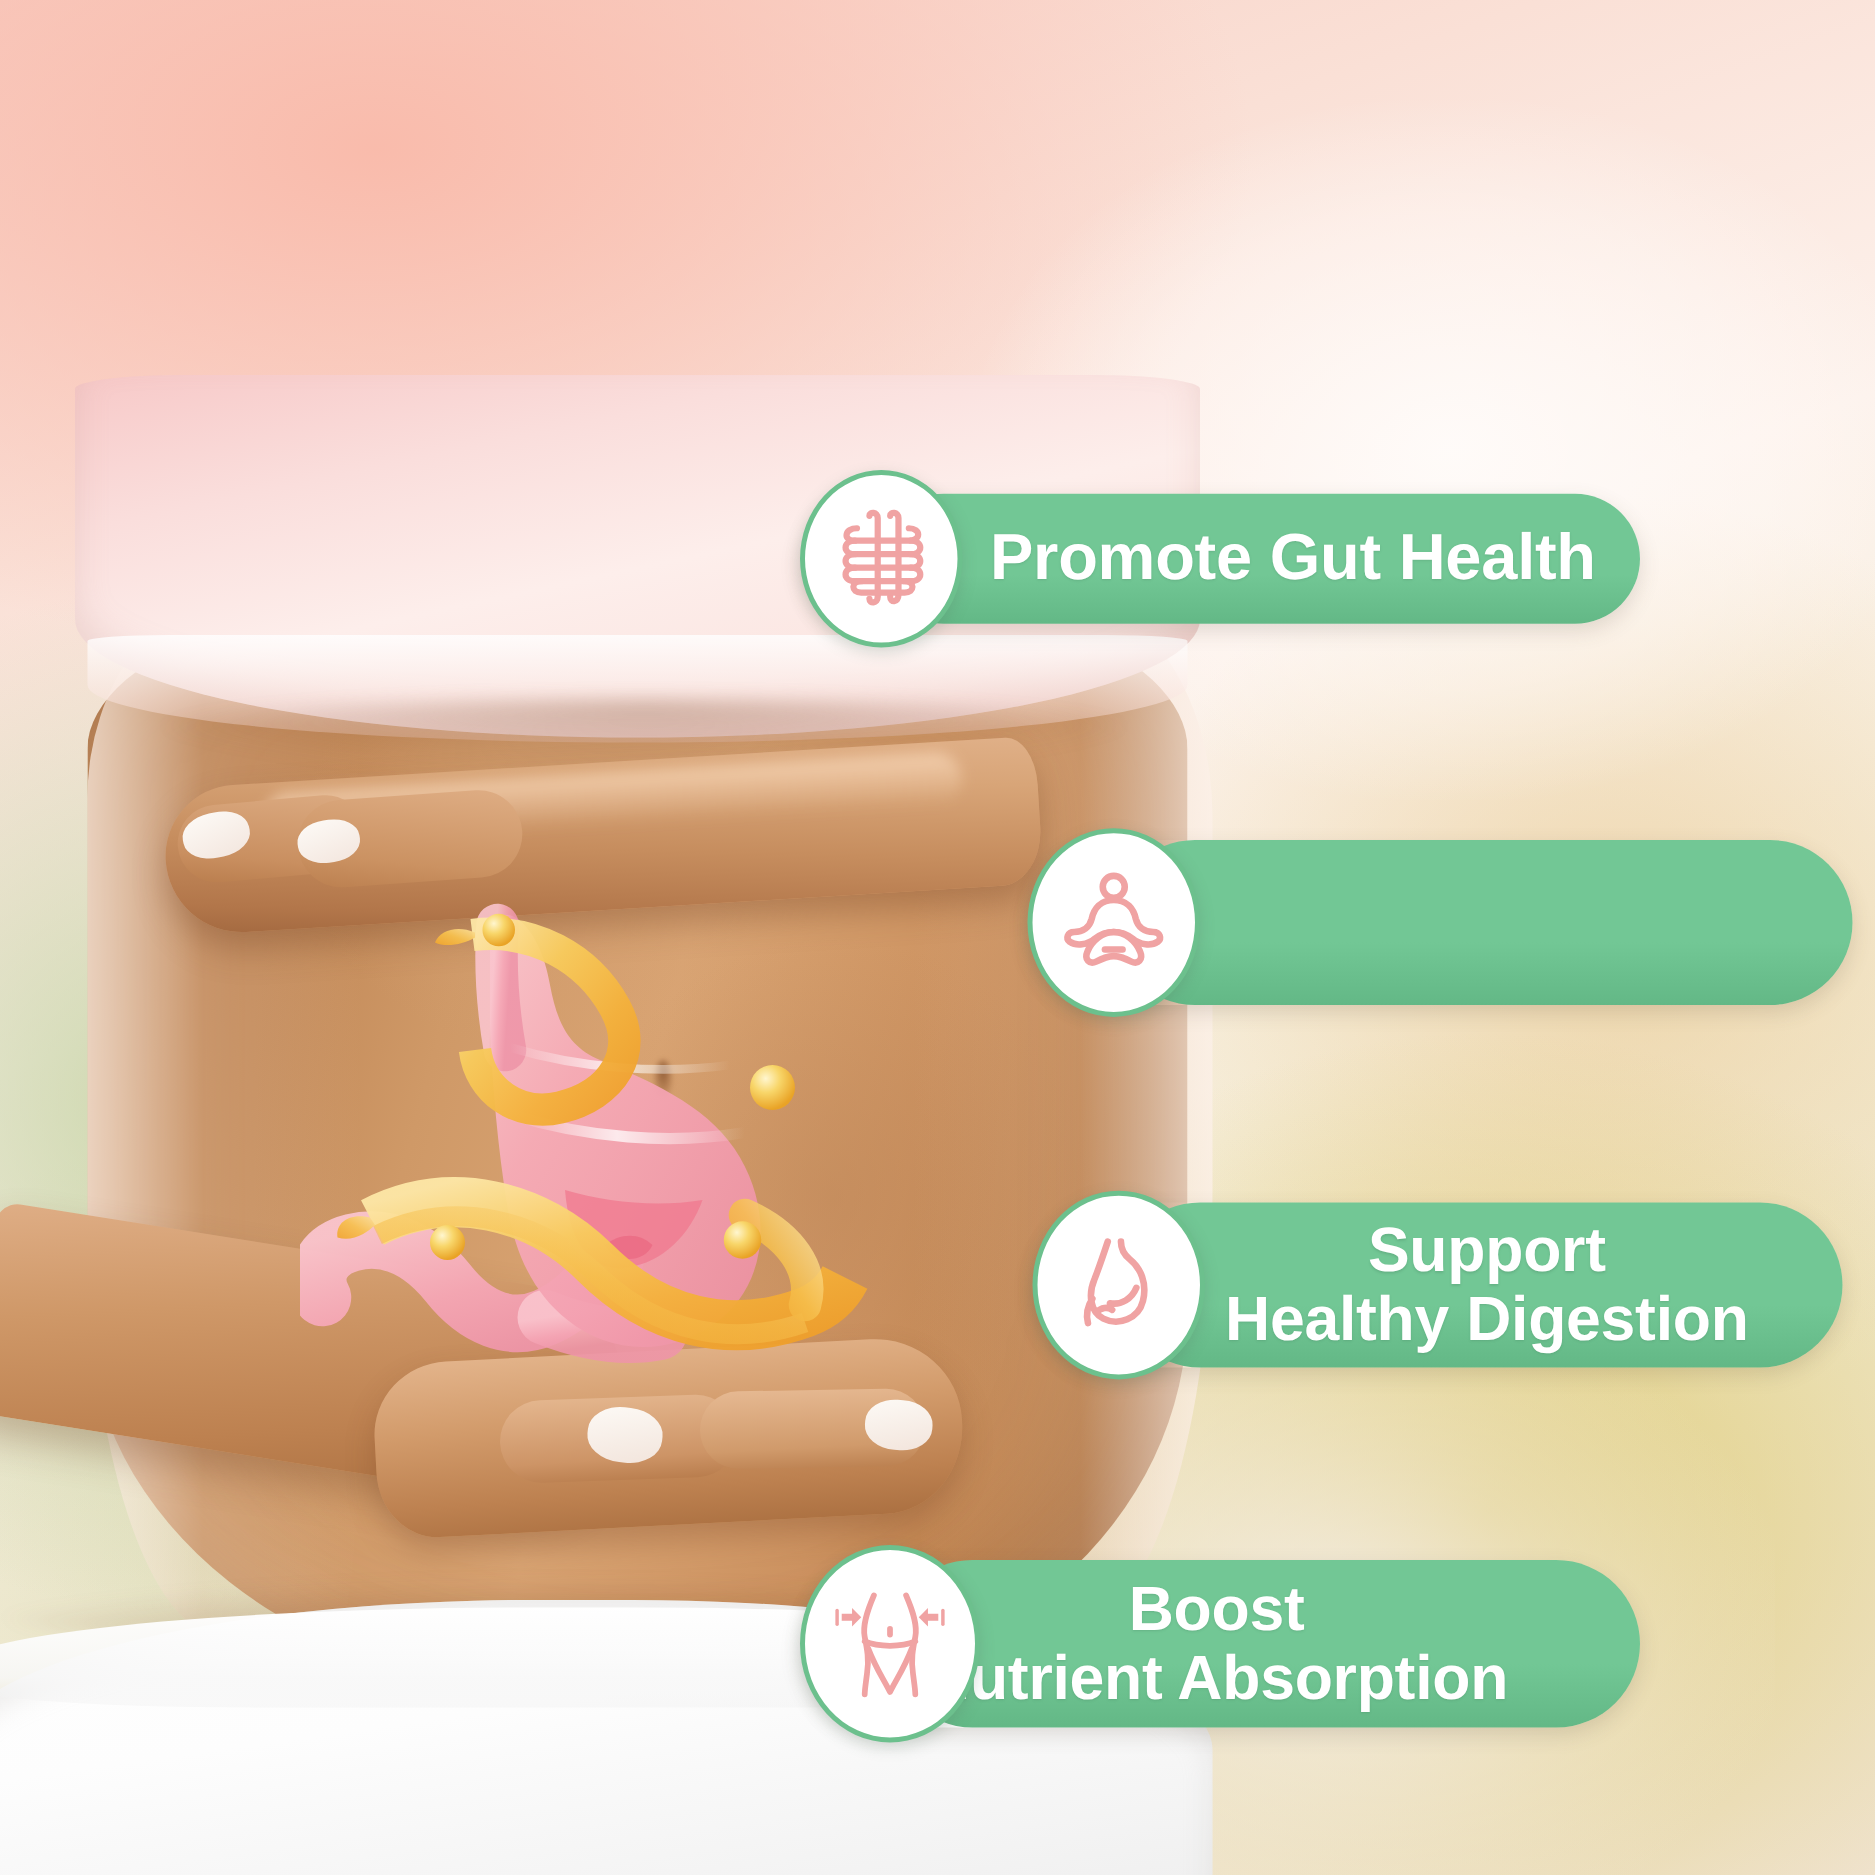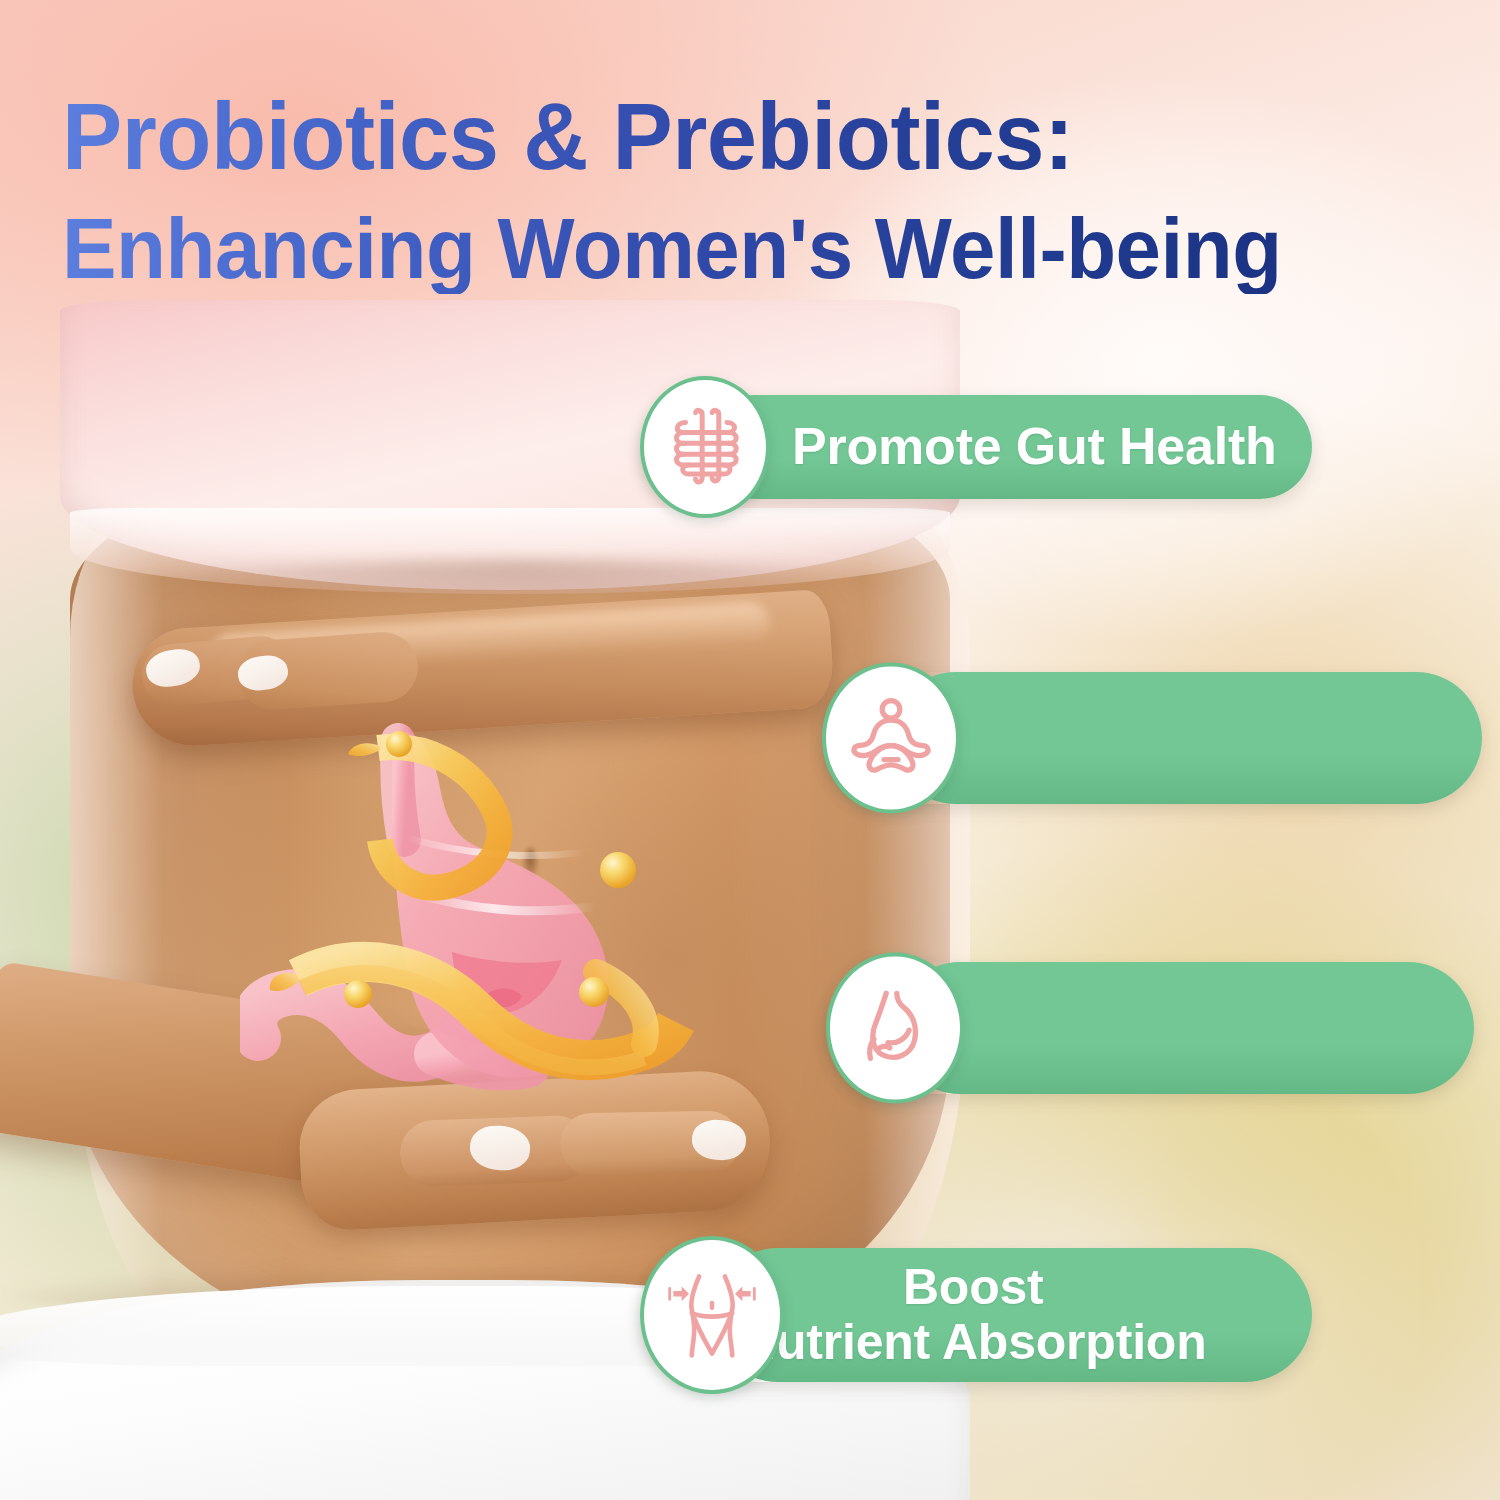--- a/index.html
+++ b/index.html
@@ -358,24 +358,20 @@
 
       <path d="M 56 254 C 40 250 28 258 30 270 C 42 274 54 266 60 260 Z" fill="url(#gRibbon2)" opacity="0.92"></path>
 
       <circle cx="159" cy="24" r="13" fill="url(#gBead)"></circle>
       <circle cx="378" cy="150" r="18" fill="url(#gBead)"></circle>
       <circle cx="354" cy="272" r="15" fill="url(#gBead)"></circle>
       <circle cx="118" cy="274" r="14" fill="url(#gBead)"></circle>
     </svg>
   </div>
 
-  <div class="title-wrap">
-    <div class="title-line title-line-1">Probiotics &amp; Prebiotics:</div>
-    <div class="title-line title-line-2">Enhancing Women's Well-being</div>
-  </div>
 
   <div id="pills">
       <div class="pill" style="left: 640px; top: 395px; width: 672px; height: 104px;">
         <div class="pill-body" style="left: 63px; right: 0px; background: linear-gradient(rgb(114, 199, 149) 0%, rgb(114, 199, 149) 62%, rgb(99, 184, 134) 100%);"></div>
         <div class="icon-badge" style="width: 122px; height: 134px; border: 4px solid rgb(108, 192, 141); background: rgb(255, 255, 255);">
           <span style="width: 83px; height: 83px; display: block;">
     <svg viewBox="0 0 100 100" width="100%" height="100%">
       <g fill="none" stroke="#f0a3a3" stroke-width="6" stroke-linecap="round" stroke-linejoin="round">
         <path d="M38 8 C38 4 46 4 46 10 L46 86 C46 93 38 93 38 88"></path>
         <path d="M58 8 C58 4 66 4 66 10 L66 84 C66 92 58 92 58 86"></path>
@@ -418,20 +414,22 @@
       <g fill="none" stroke="#f0a3a3" stroke-width="6" stroke-linecap="round" stroke-linejoin="round">
         <path d="M40 10 C36 22 32 34 28 44 C22 58 24 74 36 80
                  C50 87 68 80 72 64 C76 48 70 34 60 26 C54 21 52 16 52 10"></path>
         <path d="M66 52 C62 62 52 68 42 66"></path>
         <path d="M26 62 C22 68 20 76 22 84"></path>
         <path d="M30 74 C34 70 40 69 44 72"></path>
       </g>
     </svg>
           </span>
         </div>
+        <div class="pill-text" style="font-size: 50px; margin-left: 154px;">Support
+Healthy Digestion</div>
       </div>
       <div class="pill" style="left: 640px; top: 1248px; width: 672px; height: 134px;">
         <div class="pill-body" style="left: 71px; right: 0px; background: linear-gradient(rgb(114, 199, 149) 0%, rgb(114, 199, 149) 62%, rgb(99, 184, 134) 100%);"></div>
         <div class="icon-badge" style="width: 136px; height: 150px; border: 4px solid rgb(108, 192, 141); background: rgb(255, 255, 255);">
           <span style="width: 92px; height: 92px; display: block;">
     <svg viewBox="0 0 100 100" width="100%" height="100%">
       <g fill="none" stroke="#f0a3a3" stroke-width="5" stroke-linecap="round" stroke-linejoin="round">
         <path d="M36 8 C30 22 26 34 28 44 C30 54 32 64 30 76 C29 84 28 90 28 94"></path>
         <path d="M64 8 C70 22 74 34 72 44 C70 54 68 64 70 76 C71 84 72 90 72 94"></path>
         <path d="M28 48 C40 53 60 53 72 48"></path>

